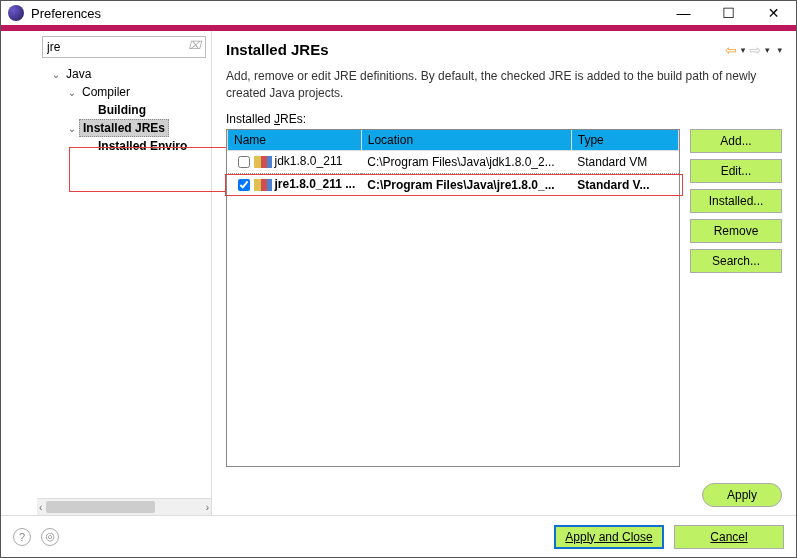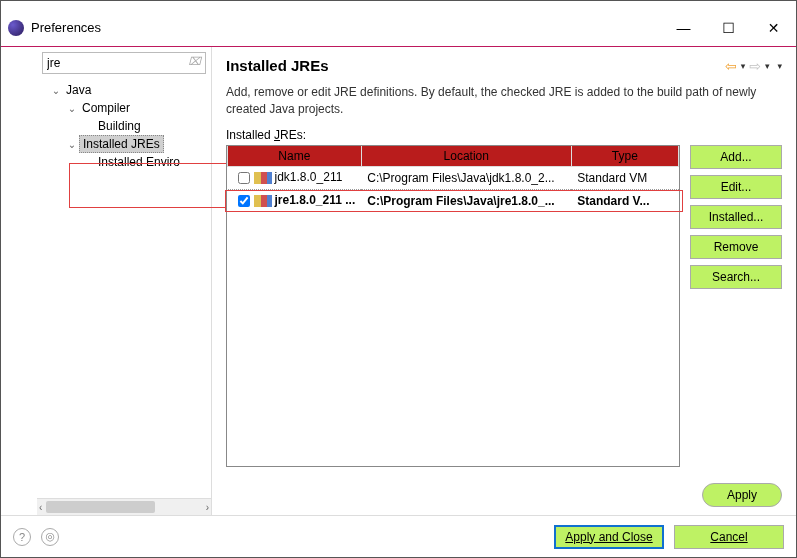--- a/index.html
+++ b/index.html
@@ -1,39 +1,39 @@
 <!DOCTYPE html>
 <html><head>
 <meta charset="utf-8">
 <style>
 * { box-sizing: border-box; font-family: "Segoe UI", Tahoma, sans-serif; font-size: 12px; }
 body { margin: 0; padding: 0; background: #fff; width: 797px; height: 558px; overflow: hidden; }
 
 .window { width: 797px; height: 558px; border: 1px solid #555; display: flex; flex-direction: column; }
 
-.titlebar { height: 38px; display: flex; align-items: center; border-bottom: 1px solid #be185d; margin-top: 8px; }
+.titlebar { height: 30px; display: flex; align-items: center; border-bottom: 6px solid #be185d; }
 .titlebar .icon { width: 16px; height: 16px; margin: 0 7px; border-radius: 50%; background: radial-gradient(circle at 30% 30%, #6a5acd, #2a1a5a); }
 .titlebar .title { flex: 1; font-size: 13px; }
 .titlebar .btns { display: flex; }
 .titlebar .btn { width: 45px; height: 30px; display: flex; align-items: center; justify-content: center; font-size: 14px; }
 
 .body { flex: 1; display: flex; overflow: hidden; }
 
 .sidebar { width: 175px; border-right: 1px solid #ddd; display: flex; flex-direction: column; }
 .search-wrap { padding: 5px; }
 .search { width: 100%; height: 22px; border: 1px solid #bbb; padding: 2px 18px 2px 4px; background: #fff; position: relative; }
 .search-wrap { position: relative; }
 .search-clear { position: absolute; right: 10px; top: 8px; color: #aaa; font-style: italic; font-size: 11px; }
 
 .tree { flex: 1; padding: 2px 0; overflow: hidden; }
 .tree-item { display: flex; align-items: center; height: 18px; white-space: nowrap; }
 .tree-item .twist { width: 14px; display: inline-block; text-align: center; color: #666; font-size: 10px; }
 .tree-item .label { padding: 1px 3px; }
 .tree-item.selected .label { background: #d0d0d0; border: 1px dotted #888; }
-.tree-item.bold .label { font-weight: normal; }
+.tree-item.bold .label { font-weight: bold; }
 .indent1 { padding-left: 12px; }
 .indent2 { padding-left: 28px; }
 .indent3 { padding-left: 44px; }
 
 .red-box1 { position: absolute; border: 1px solid #e04040; pointer-events: none; }
 
 .sidebar-scroll { height: 17px; background: #f0f0f0; border-top: 1px solid #ddd; display: flex; align-items: center; justify-content: space-between; padding: 0 2px; }
 .sidebar-scroll .arrow { color: #666; font-size: 10px; }
 .sidebar-scroll .track { flex: 1; height: 12px; margin: 0 4px; background: #f0f0f0; position: relative; }
 .sidebar-scroll .thumb { position: absolute; left: 0; width: 70%; height: 100%; background: #cdcdcd; border-radius: 2px; }
@@ -49,21 +49,21 @@
 
 .desc { padding: 4px 14px 10px 14px; color: #333; line-height: 1.4; }
 
 .content { flex: 1; padding: 0 14px 8px 14px; display: flex; flex-direction: column; position: relative; }
 .list-label { margin-bottom: 3px; text-decoration: underline; text-decoration-color: transparent; }
 .list-label span.u { text-decoration: underline; }
 
 .table-btns { display: flex; gap: 10px; flex: 1; }
 .table-wrap { flex: 1; border: 1px solid #888; background: #fff; position: relative; }
 table { width: 100%; border-collapse: collapse; }
-th { text-align: center; font-weight: normal; background: #b91c1c; border: 1px solid #ddd; border-top: none; padding: 3px 6px; height: 20px; }
+th { text-align: left; font-weight: normal; background: #0ea5e9; border: 1px solid #ddd; border-top: none; padding: 3px 6px; height: 20px; }
 td { padding: 2px 6px; height: 20px; white-space: nowrap; }
 tr.row1 td { border-top: 1px dotted #999; border-bottom: 1px dotted #999; }
 tr.selected td { font-weight: bold; }
 .jre-icon { display: inline-block; width: 18px; height: 12px; vertical-align: middle; margin-right: 3px; background: linear-gradient(to right, #e0c050 0 40%, #d05050 40% 70%, #5080d0 70% 100%); }
 .chk { width: 12px; height: 12px; vertical-align: middle; margin-right: 4px; }
 
 .side-btns { width: 92px; display: flex; flex-direction: column; gap: 6px; }
 .btn-std { height: 24px; border: 1px solid #aaa; background: #bef264; padding: 0 8px; font-size: 12px; }
 
 .apply-row { display: flex; justify-content: flex-end; padding: 8px 14px; border-top: 0; }

